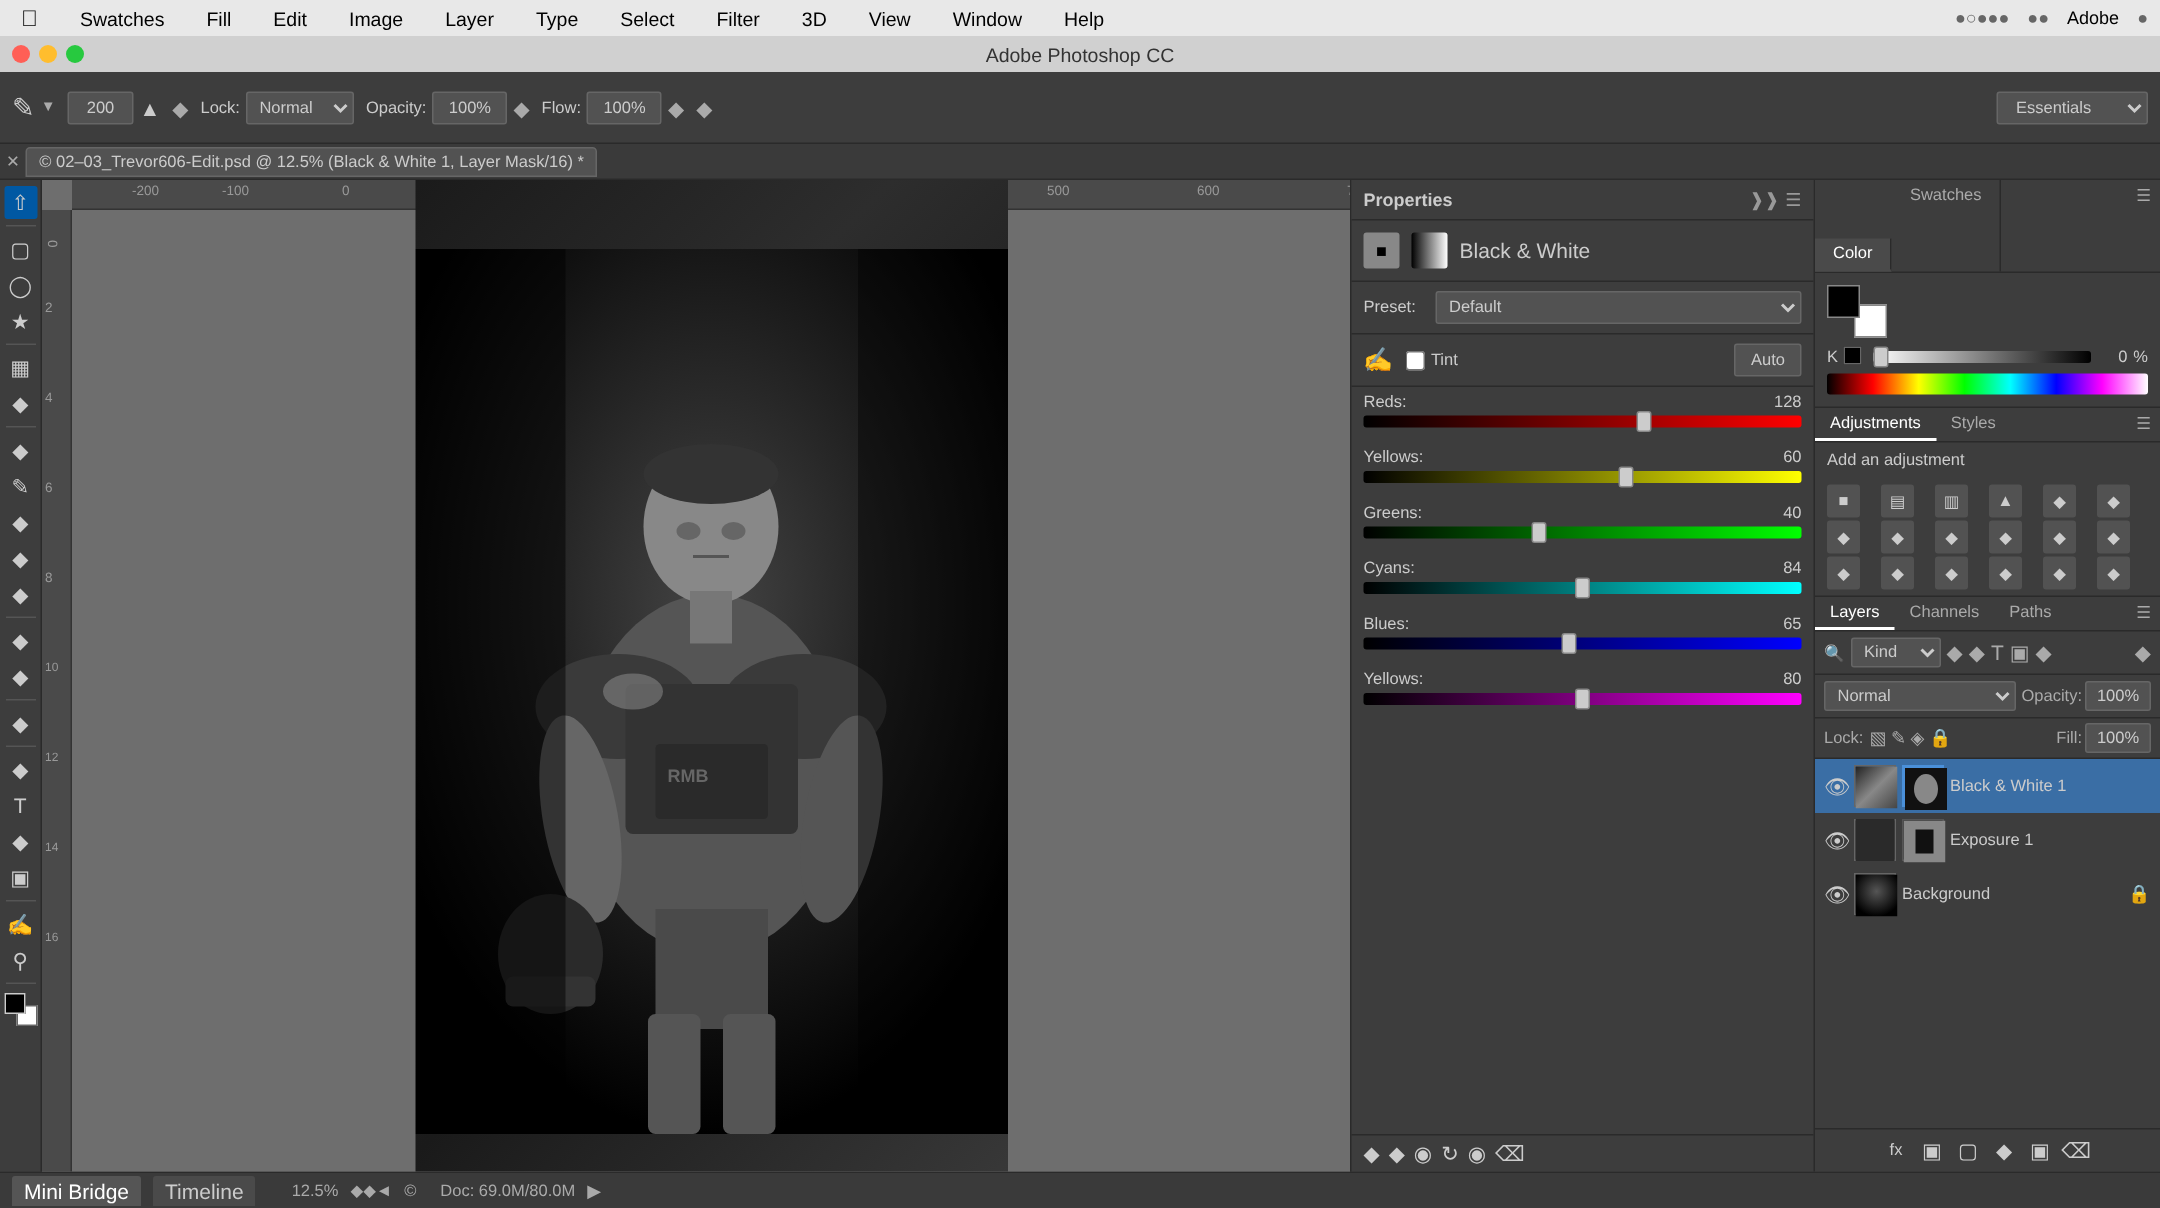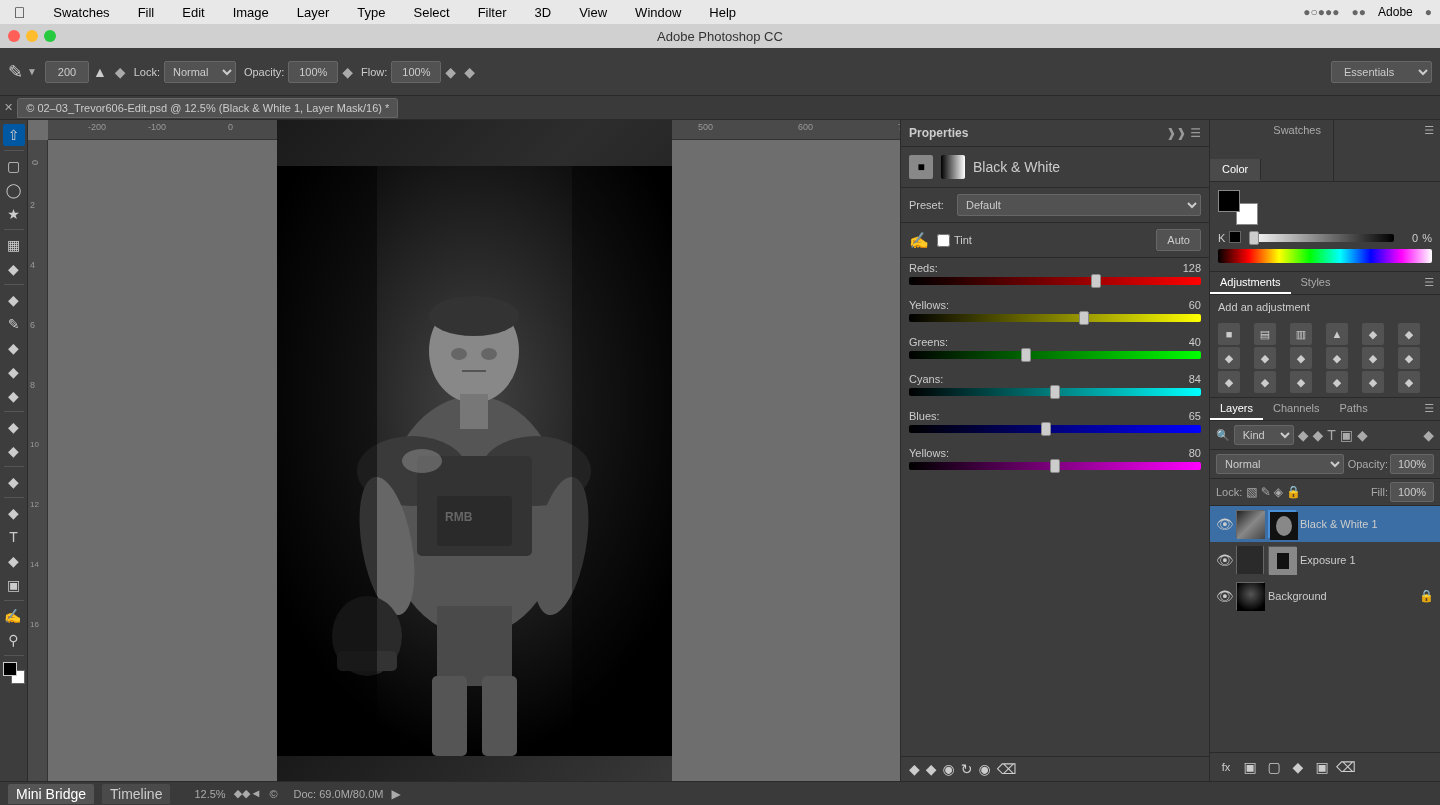--- a/index.html
+++ b/index.html
@@ -622,21 +622,21 @@
                 </radialGradient>
               </defs>
               <rect width="28" height="28" fill="url(#bgg)"></rect>
             </svg>
         </div>
         <span class="layer-name">Background</span>
         <span class="layer-lock">🔒</span>
       </div>
 
       <div class="layers-bottom">
-        <span class="layers-bottom-btn" style="font-size:11px;">fx</span>
+        <span class="layers-bottom-btn" style="font-size:11px;margin-left:38px;">fx</span>
         <span class="layers-bottom-btn">▣</span>
         <span class="layers-bottom-btn">▢</span>
         <span class="layers-bottom-btn">◆</span>
         <span class="layers-bottom-btn">▣</span>
         <span class="layers-bottom-btn">⌫</span>
       </div>
     </div>
   </div>
 </div>
 

